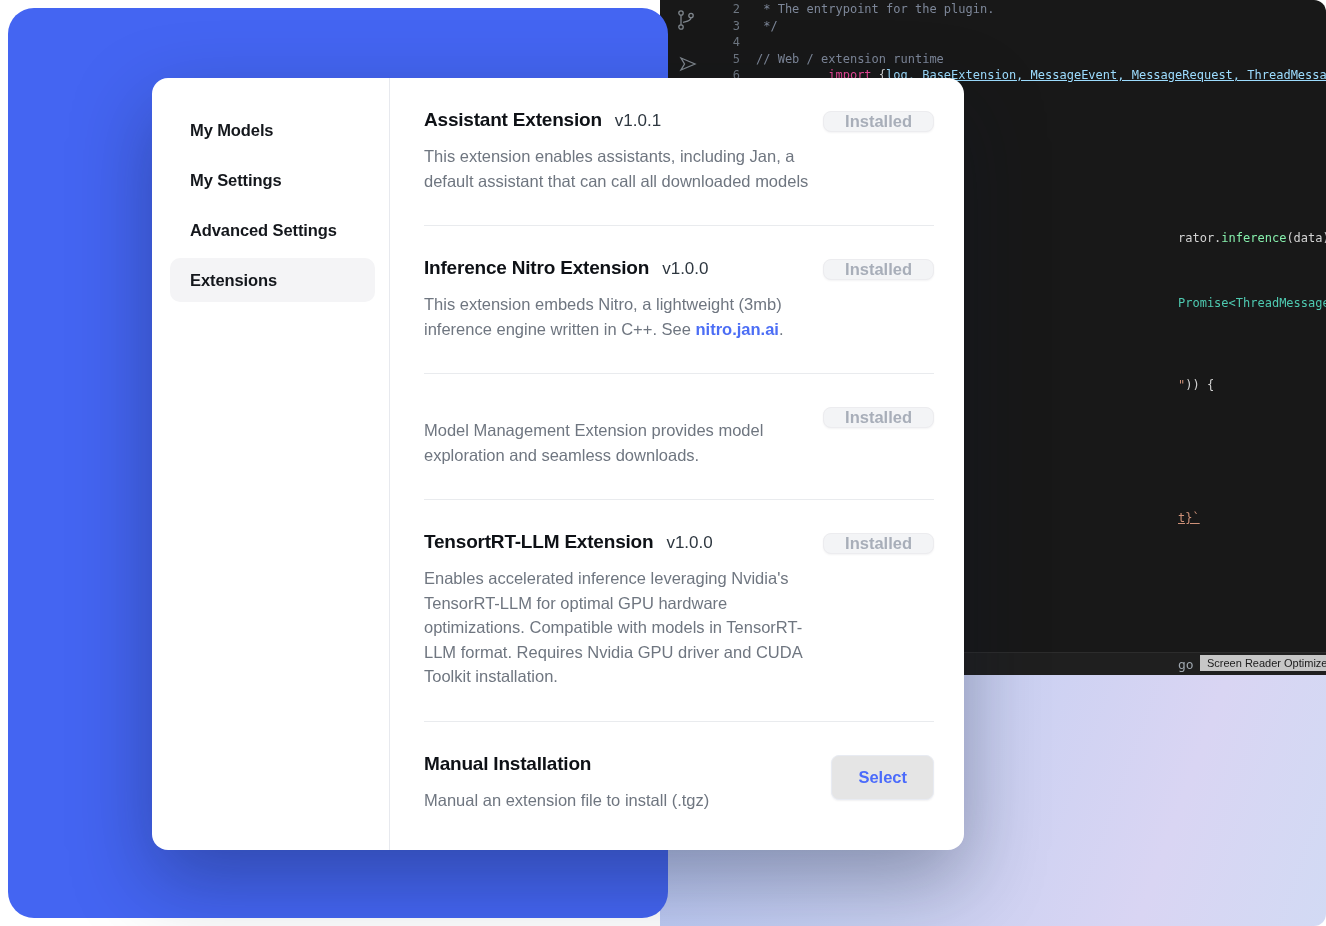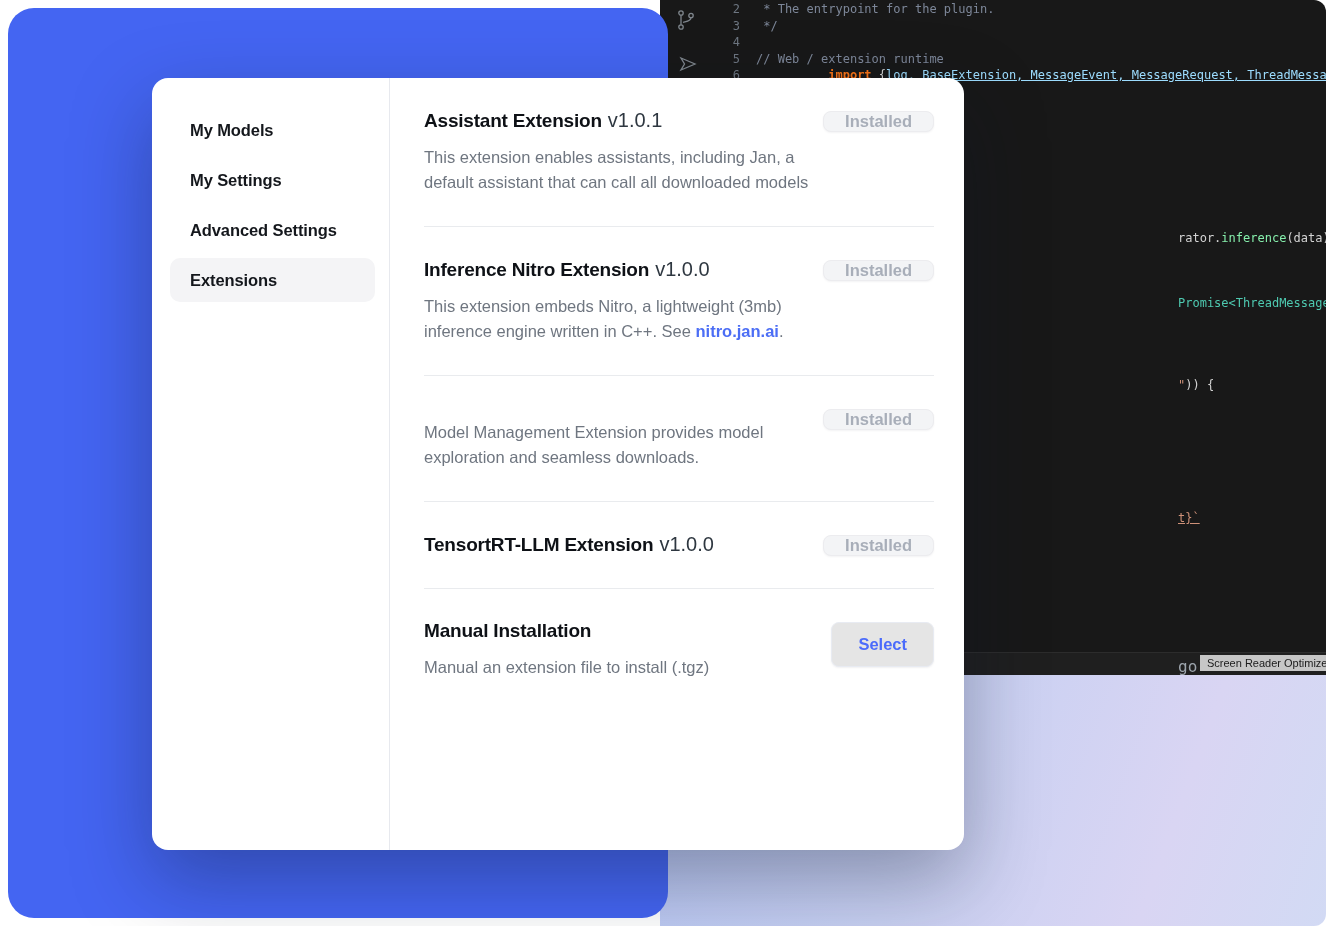--- a/index.html
+++ b/index.html
@@ -8,37 +8,37 @@
 
   
   .editor{position:absolute;left:660px;top:0;width:666px;height:675px;background:#181818;
           font-family:"DejaVu Sans Mono",monospace;font-size:12px;color:#d4d4d4;z-index:1;overflow:hidden;}
   .code-lines{position:absolute;top:1px;left:0;right:0;}
   .cl{display:flex;height:16.5px;line-height:16.5px;align-items:center;}
   .ln{width:80px;text-align:right;color:#6d7681;flex:none;}
   .ct{padding-left:16px;white-space:pre;}
   .ct span{white-space:pre;}
   .c-comment{color:#7d8799;}
-  .c-kw{color:#f97316;font-weight:bold;}
+  .c-kw{color:#ec4899;}
   .c-plain{color:#d4d4d4;}
   .c-ids{color:#9cdcfe;text-decoration:underline;}
   .c-fn{color:#86efac;}
   .c-type{color:#4ec9b0;}
   .c-str{color:#ce9178;}
   .u{text-decoration:underline;}
   .frag{position:absolute;left:518px;white-space:pre;}
   .frag.f1{top:231px;}
   .frag.f2{top:296px;}
   .frag.f3{top:378px;}
   .frag.f4{top:511px;}
   .ed-icon{position:absolute;color:#7f868d;}
   .ed-icon.branch{left:14px;top:8px;}
   .ed-icon.send{left:16px;top:52px;}
   .statusbar{position:absolute;left:0;bottom:0;width:100%;height:22px;background:#1f1f1f;border-top:1px solid #2c2c2c;}
-  .sb-go{position:absolute;left:518px;top:4px;font-size:16px;color:#9da5ad;font-family:"DejaVu Sans Mono",monospace;}
+  .sb-go{position:absolute;left:518px;top:4px;font-size:13px;color:#9da5ad;font-family:"DejaVu Sans Mono",monospace;}
   .sb-chip{position:absolute;left:540px;top:2px;font-size:11px;background:#c6c6c6;color:#1b1b1b;
            padding:2px 7px;white-space:nowrap;font-family:"Liberation Sans",sans-serif;}
 
   
   .grad{position:absolute;left:660px;top:675px;width:666px;height:251px;z-index:2;
         background:linear-gradient(110deg,#b9c7f3 0%,#c8d0f2 40%,#d9d5f3 75%,#d2daf4 100%);}
 
   
   .blue-panel{position:absolute;left:8px;top:8px;width:660px;height:910px;background:#4465f2;border-radius:26px;z-index:3;}
 
@@ -48,23 +48,23 @@
   .sidebar{width:238px;flex:none;border-right:1px solid #e7e9ee;padding:30px 0 0 18px;box-sizing:border-box;}
   .side-item{width:205px;height:44px;border-radius:10px;display:flex;align-items:center;padding:0 20px;
              box-sizing:border-box;margin-bottom:6px;font-size:16.5px;font-weight:700;color:#14171c;
              letter-spacing:-0.1px;cursor:pointer;}
   .side-item.active{background:#f4f4f6;text-align:right;}
 
   .content{flex:1;padding:0 30px 0 34px;box-sizing:border-box;}
   .row{display:flex;justify-content:space-between;align-items:flex-start;padding:31px 0 32px;border-bottom:1px solid #e9ebee;}
   .row.last{border-bottom:none;}
   .info{max-width:585px;}
-  .title-line{display:flex;align-items:baseline;gap:6px;}
+  .title-line{display:flex;align-items:baseline;gap:13px;}
   .name{font-size:19px;font-weight:700;color:#0e1116;margin:0;letter-spacing:-0.2px;}
-  .ver{font-size:20px;color:#2e3740;}
+  .ver{font-size:17px;color:#2e3740;}
   .desc{margin:13px 0 0;font-size:16.5px;line-height:24.5px;color:#6f7680;max-width:575px;}
   .link{color:#4c6ef5;cursor:pointer;font-weight:bold;}
   .btn{font-family:inherit;border:none;border-radius:8px;padding:0 21px;font-size:16.5px;font-weight:700;margin-top:2px;}
   .btn.installed{background:#f3f4f6;color:#a8aeb9;cursor:default;border:1px solid #ececef;box-shadow:0 1px 2px rgba(16,24,40,.05);}
   .btn.select{background:#e5e5e5;color:#4b6bfb;cursor:pointer;border:1px solid #e8ebf2;box-shadow:0 1px 2px rgba(16,24,40,.06);padding:12px 26px;}
 </style>
 </head>
 <body>
 
 <div class="screen">
@@ -163,20 +163,21 @@
         </div>
         <button class="btn installed">Installed</button>
       </section>
 
       <section class="row">
         <div class="info">
           <div class="title-line">
             <h3 class="name">TensortRT-LLM Extension</h3>
             <span class="ver">v1.0.0</span>
           </div>
+          <p class="desc">Enables accelerated inference leveraging Nvidia's TensorRT-LLM for optimal GPU hardware optimizations. Compatible with models in TensorRT-LLM format. Requires Nvidia GPU driver and CUDA Toolkit installation.</p>
         </div>
         <button class="btn installed">Installed</button>
       </section>
 
       <section class="row last">
         <div class="info">
           <div class="title-line">
             <h3 class="name">Manual Installation</h3>
           </div>
           <p class="desc">Manual an extension file to install (.tgz)</p>

